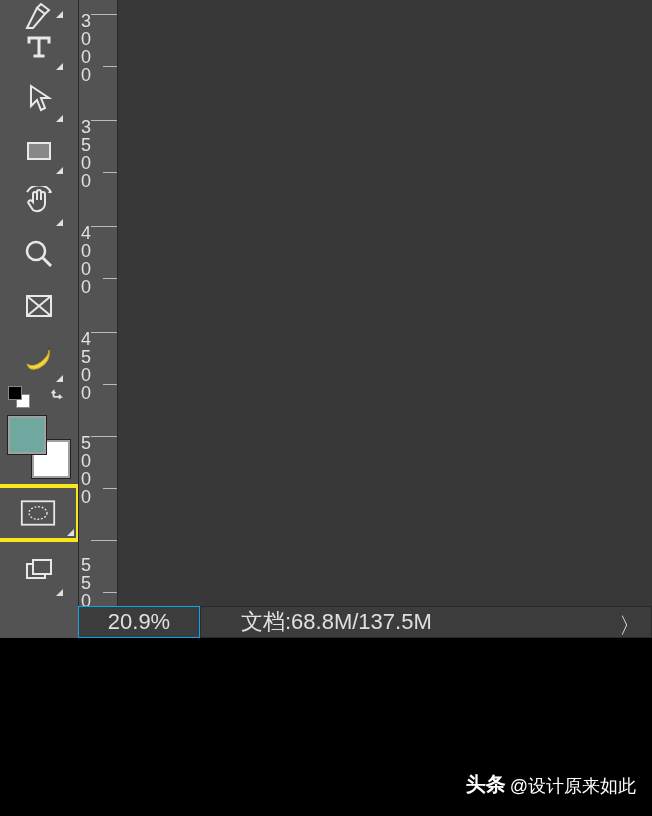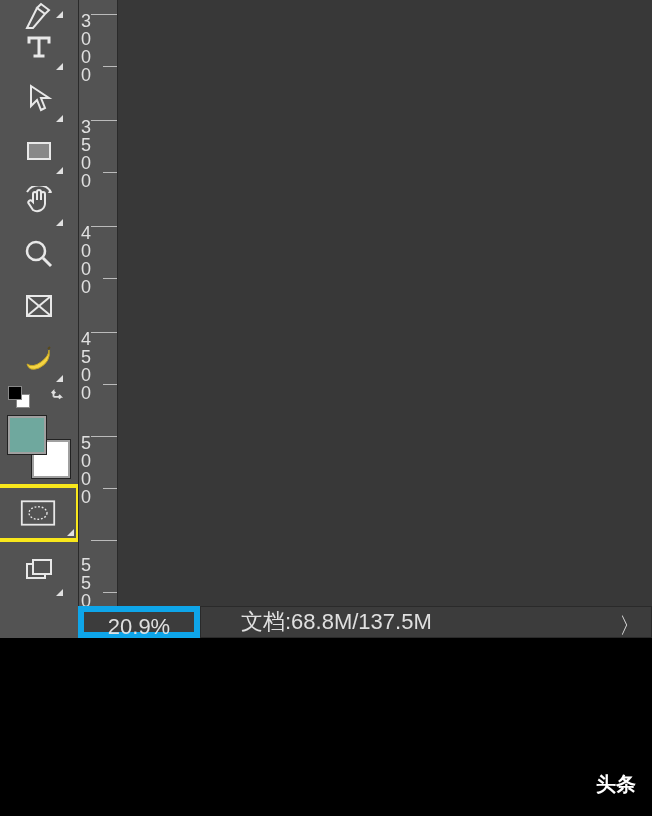--- a/index.html
+++ b/index.html
@@ -142,21 +142,21 @@
     width: 574px;
     display: flex;
     align-items: center;
     background: #3c3c3c;
     color: #e0e0e0;
     font-size: 22px;
   }
   .status-zoom {
     width: 122px;
     text-align: center;
-    border: 6px solid #0ea5e9;
+    border: 1px solid #0ea5e9;
     height: 100%;
     line-height: 30px;
   }
   .status-doc {
     flex: 1;
     border: 1px solid #2a2a2a;
     height: 100%;
     line-height: 30px;
     padding-left: 40px;
     position: relative;
@@ -342,13 +342,14 @@
 <div class="status-bar">
   <div class="status-zoom">20.9%</div>
   <div class="status-doc">
     <span>文档:68.8M/137.5M</span>
     <span class="chevron">〉</span>
   </div>
 </div>
 
 <div class="watermark">
   <span class="logo">头条</span>
+  <span>@设计原来如此</span>
 </div>
 
 </body></html>

